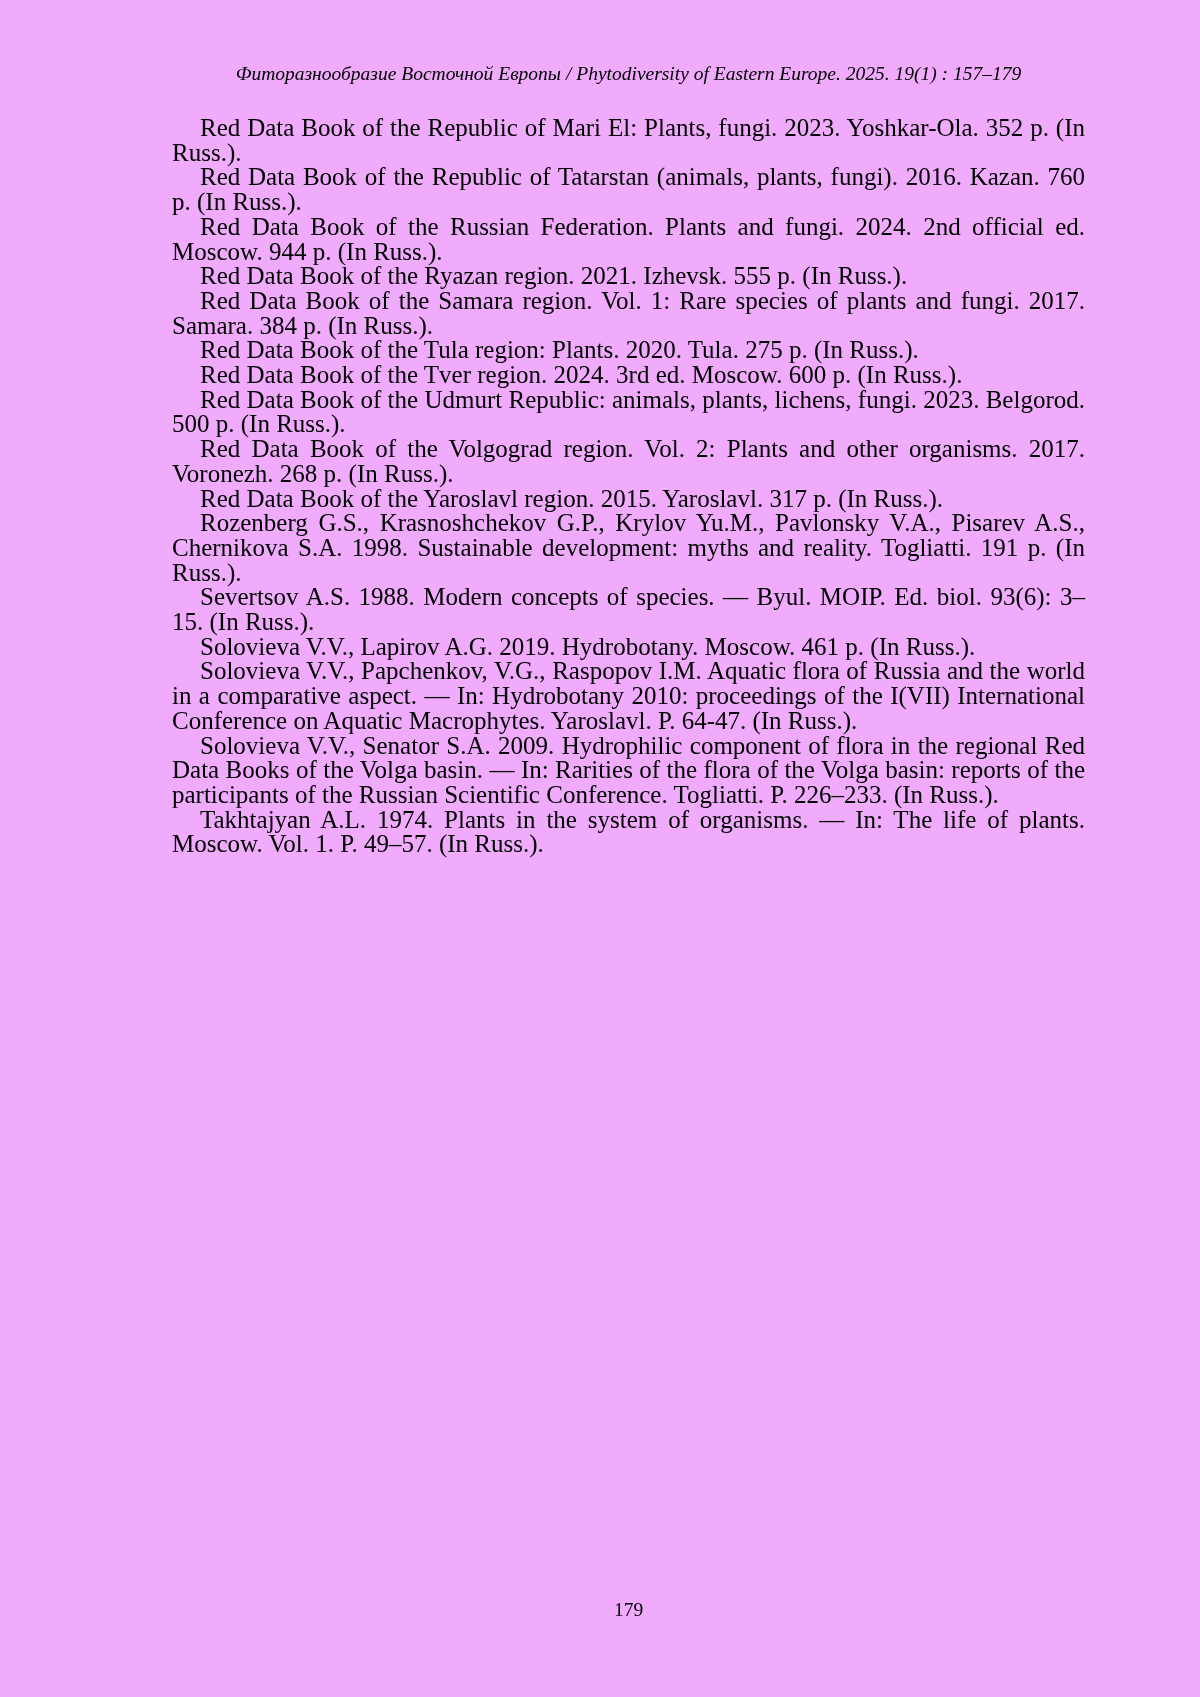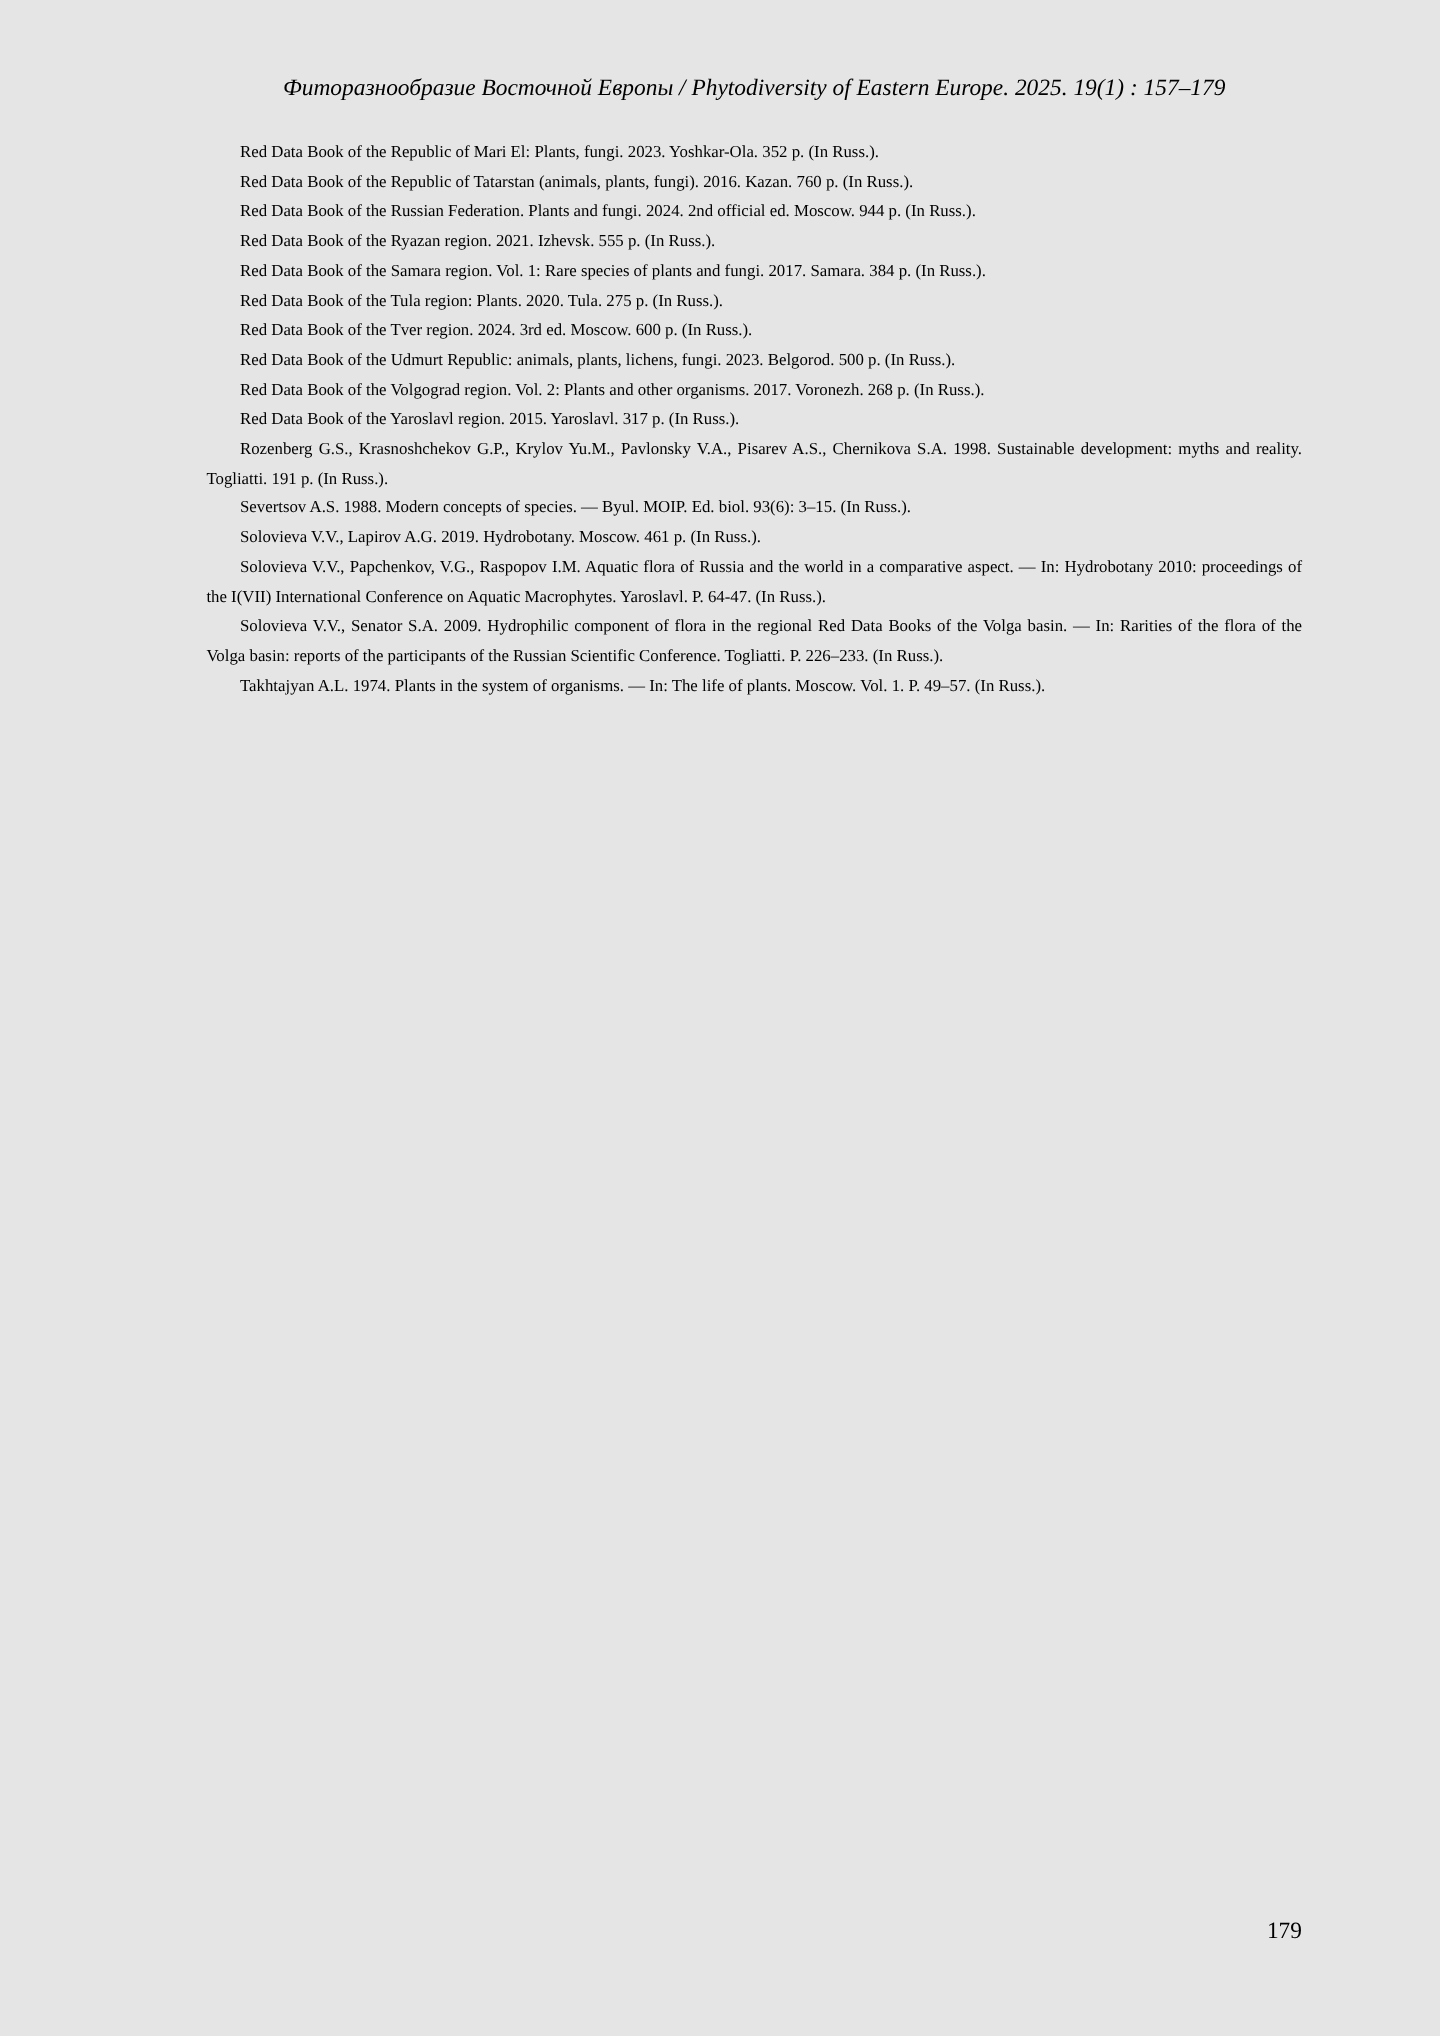--- a/index.html
+++ b/index.html
@@ -4,56 +4,56 @@
 <style>
   html, body {
     margin: 0;
     padding: 0;
     background: #ffffff;
   }
   .page {
     position: relative;
     width: 1200px;
     height: 1697px;
-    background: #e5e5e5;
+    background: #f0abfc;
     color: #000000;
     font-family: "Liberation Serif", "DejaVu Serif", serif;
     overflow: hidden;
   }
   .running-header {
     position: absolute;
     top: 62px;
     left: 172px;
     width: 913px;
     text-align: center;
     font-style: italic;
     font-size: 19.5px;
     line-height: 24px;
     white-space: nowrap;
   }
   .refs {
     position: absolute;
     top: 116px;
     left: 172px;
     width: 913px;
-    font-size: 14px;
+    font-size: 25px;
     line-height: 24.7px;
     text-align: justify;
   }
   .ref {
     margin: 0;
     padding: 0;
     text-indent: 28px;
   }
   .page-number {
     position: absolute;
     top: 1598px;
     left: 172px;
     width: 913px;
-    text-align: right;
+    text-align: center;
     font-size: 19.5px;
     line-height: 24px;
   }
 </style>
 </head>
 <body>
 
 <div class="page">
 
   <div class="running-header">Фиторазнообразие Восточной Европы / Phytodiversity of Eastern Europe. 2025. 19(1) : 157–179</div>

